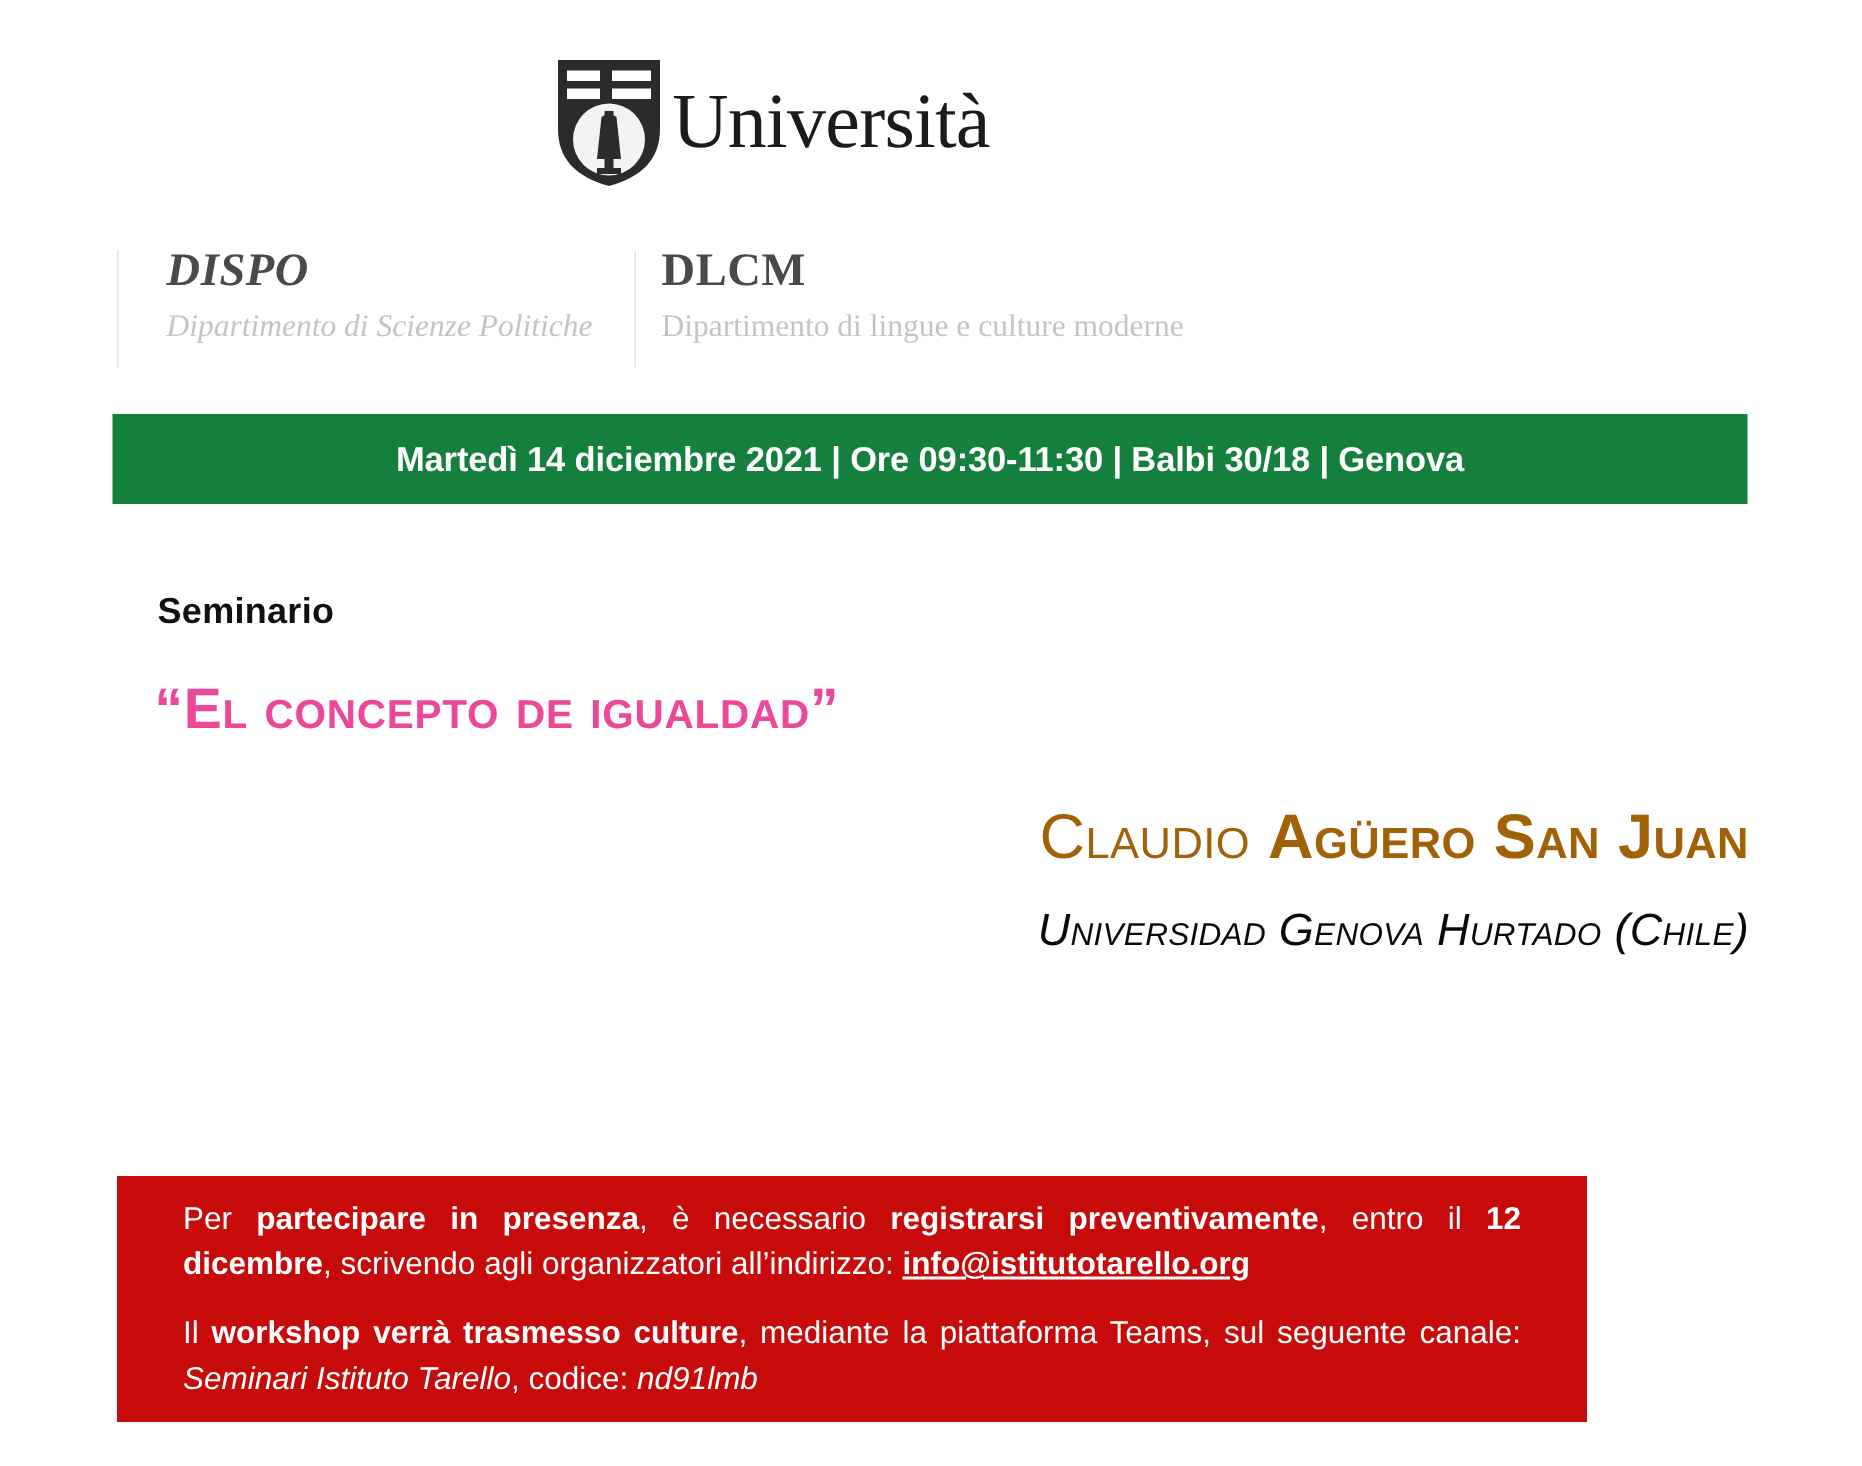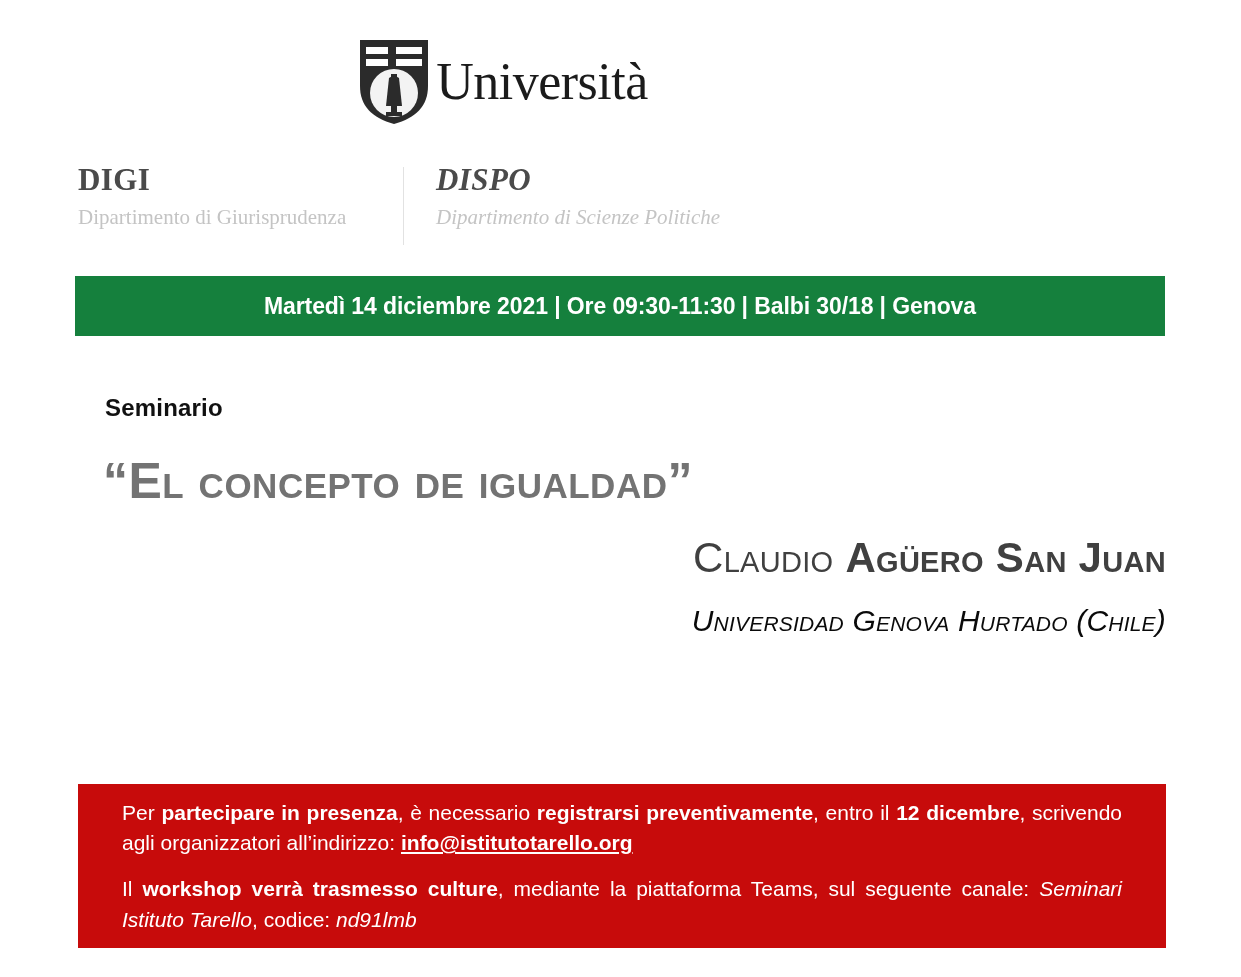--- a/index.html
+++ b/index.html
@@ -11,21 +11,21 @@
     width: 1241px;
     height: 977px;
     position: relative;
     font-family: "Liberation Sans", sans-serif;
     overflow: hidden;
   }
 
   
   .uni-header {
     position: absolute;
-    left: 4px;
+    left: 16px;
     top: 38px;
     width: 998px;
     display: flex;
     align-items: center;
     justify-content: center;
     gap: 6px;
   }
   .uni-shield {
     width: 72px;
     height: 88px;
@@ -121,35 +121,35 @@
     top: 394px;
     font-size: 24px;
     font-weight: 700;
     color: #111111;
     letter-spacing: 0.2px;
   }
   .seminar-title {
     position: absolute;
     left: 103px;
     top: 452px;
-    color: #737373;
-    font-weight: 700;
-    font-size: 50px;
+    color: #ec4899;
+    font-weight: 700;
+    font-size: 38px;
     font-variant: small-caps;
     letter-spacing: 0.5px;
     white-space: nowrap;
   }
 
   .speaker-name {
     position: absolute;
     right: 75px;
     top: 534px;
     font-size: 42px;
     font-variant: small-caps;
-    color: #404040;
+    color: #a16207;
     font-weight: 400;
     letter-spacing: 0.3px;
     white-space: nowrap;
     text-align: center;
   }
   .speaker-name .surname { font-weight: 700; }
 
   .speaker-affil {
     position: absolute;
     right: 75px;
@@ -162,21 +162,21 @@
     letter-spacing: 0.2px;
     white-space: nowrap;
     text-align: right;
   }
 
   
   .info-box {
     position: absolute;
     left: 78px;
     top: 784px;
-    width: 1088px;
+    width: 980px;
     height: 164px;
     background: #c70b0b;
     box-sizing: border-box;
     padding: 14px 44px 0 44px;
   }
   .info-para {
     color: #ffffff;
     font-size: 21px;
     line-height: 1.44;
     text-align: justify;
@@ -210,31 +210,32 @@
     <rect x="33" y="68" width="6" height="8" fill="#2b2b2b"></rect>
     <rect x="28" y="74" width="16" height="4" fill="#2b2b2b"></rect>
   </svg>
   <div class="uni-wordmark">
     <span class="uni-line1">Università</span>
   </div>
 </div>
 
 <div class="dept-strip">
 
-  <div class="dept dept-1">
-    <div class="dept-acronym">DIGI</div>
-    <div class="dept-name">Dipartimento di Giurisprudenza</div>
-  </div>
 
   <div class="dept dept-2">
     <span class="dept-divider"></span>
     <div class="dept-acronym">DISPO</div>
     <div class="dept-name">Dipartimento di Scienze Politiche</div>
   </div>
 
+  <div class="dept dept-3">
+    <span class="dept-divider"></span>
+    <div class="dept-acronym">DLCM</div>
+    <div class="dept-name">Dipartimento di lingue e culture moderne</div>
+  </div>
 
 </div>
 
 <div class="date-banner">
   <span class="date-banner-text">Martedì 14 diciembre 2021 | Ore 09:30-11:30 | Balbi 30/18 | Genova</span>
 </div>
 
 <div class="seminario-label">Seminario</div>
 
 <div class="seminar-title">“El concepto de igualdad”</div>

